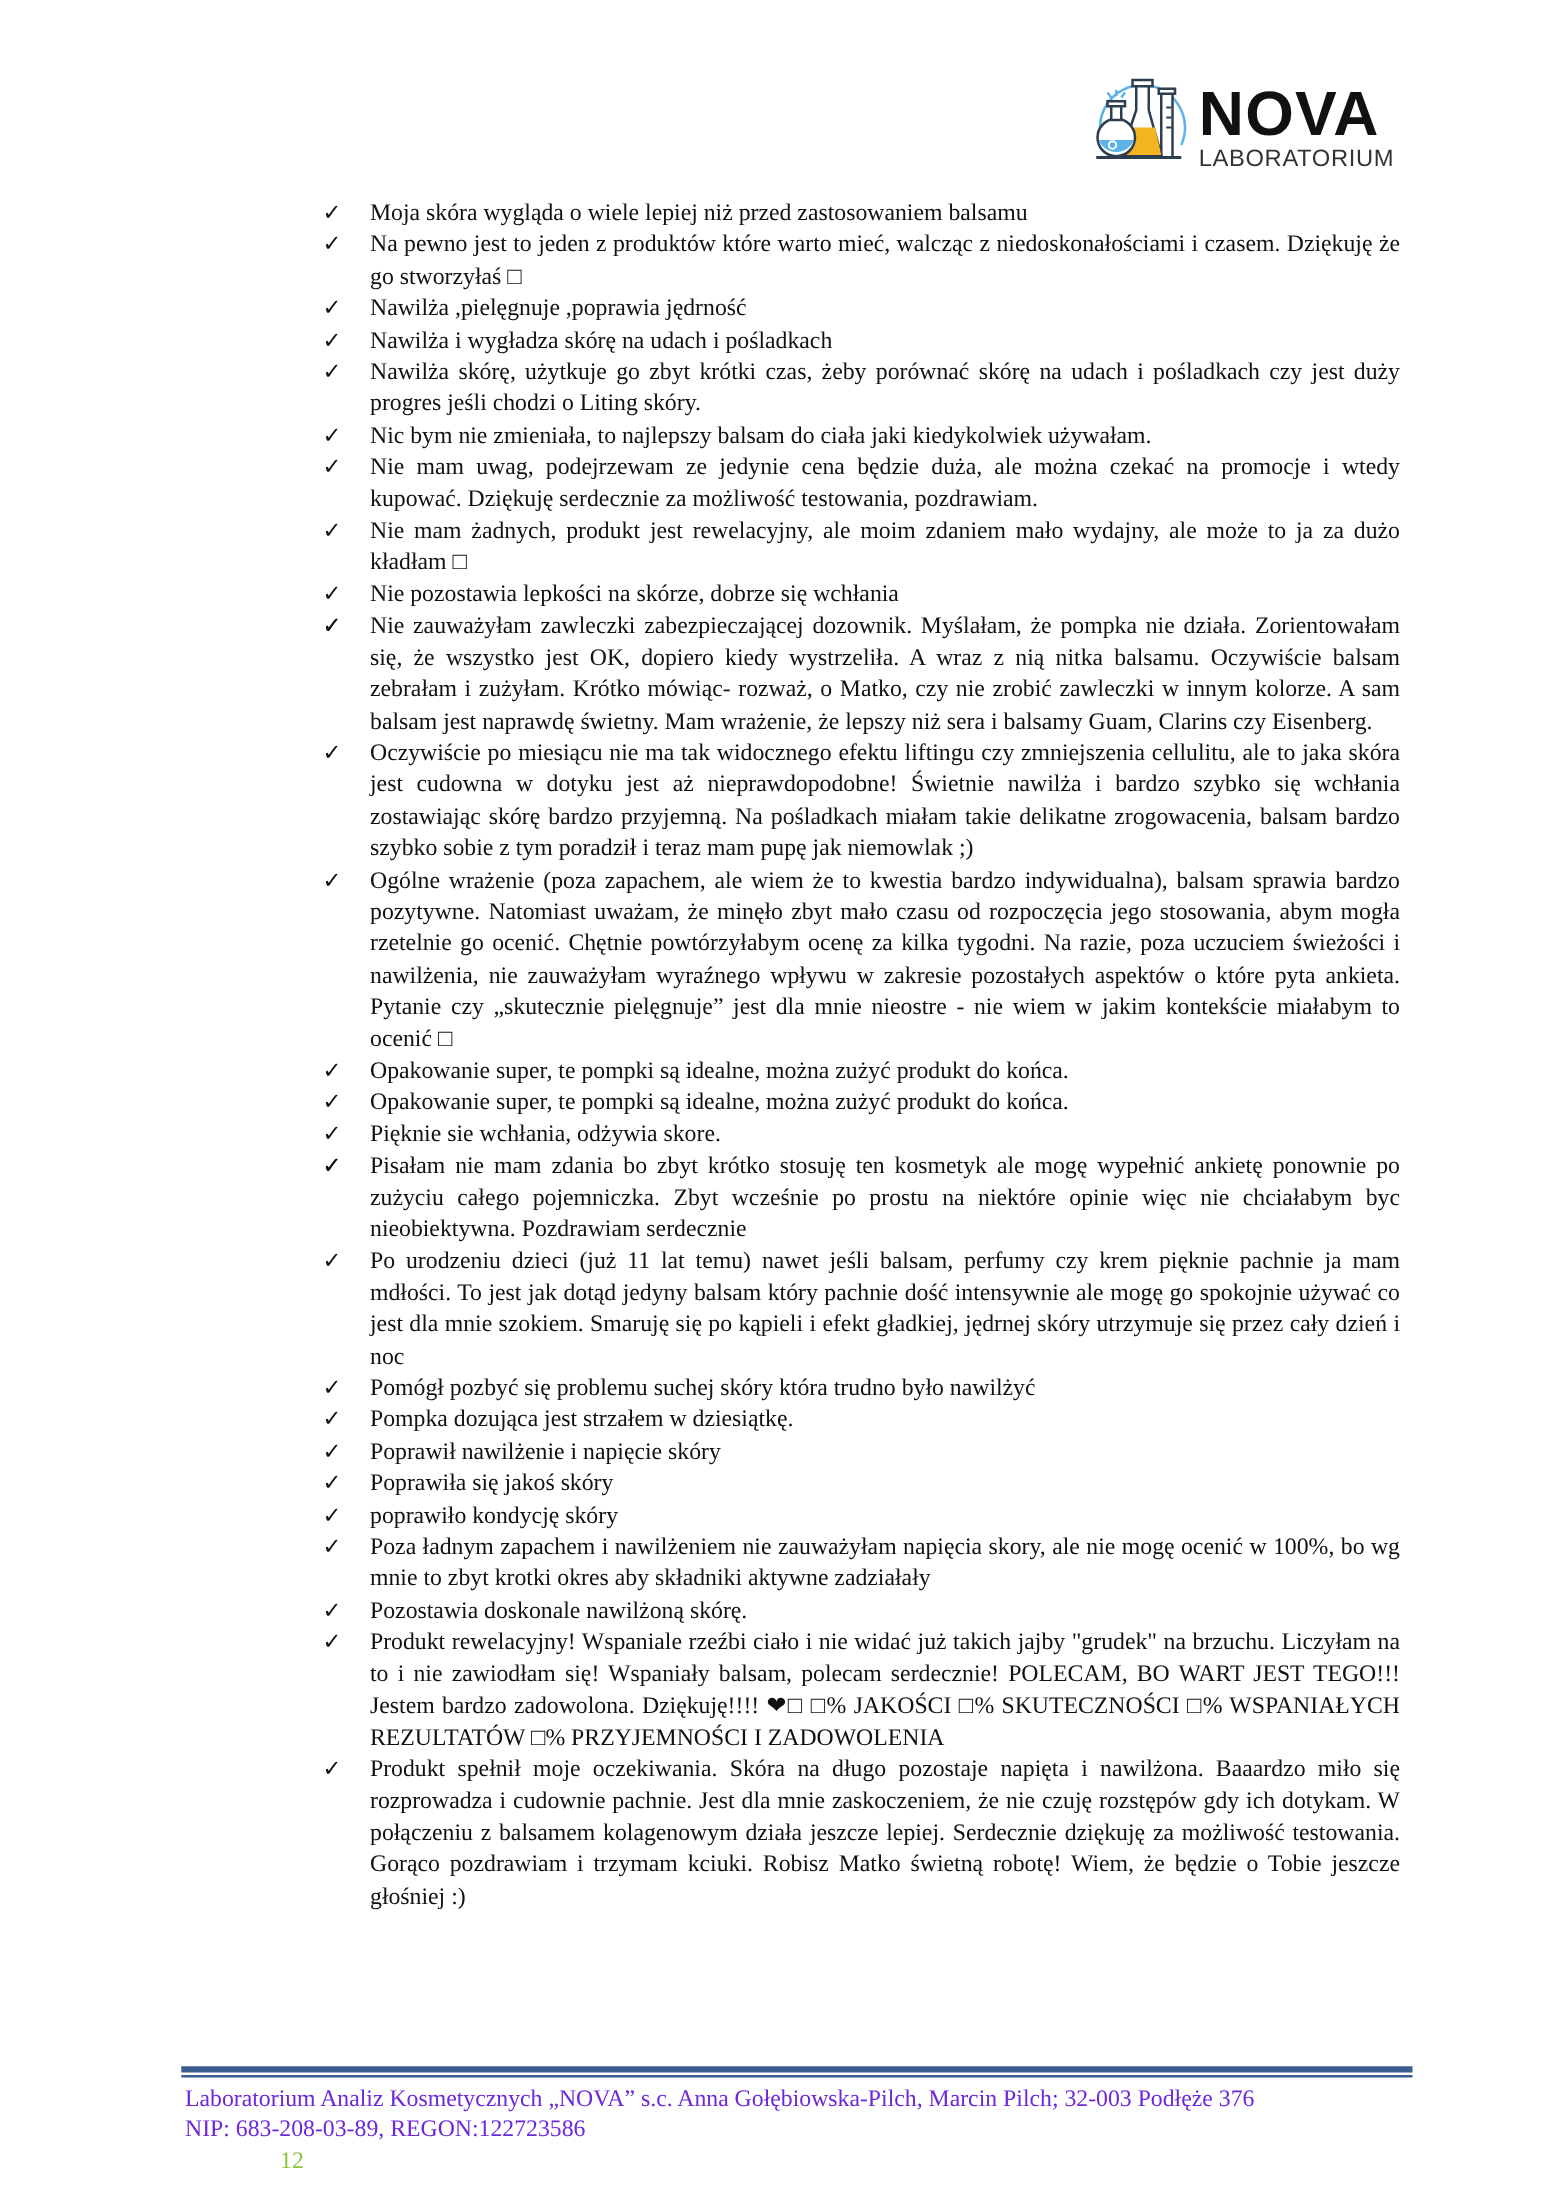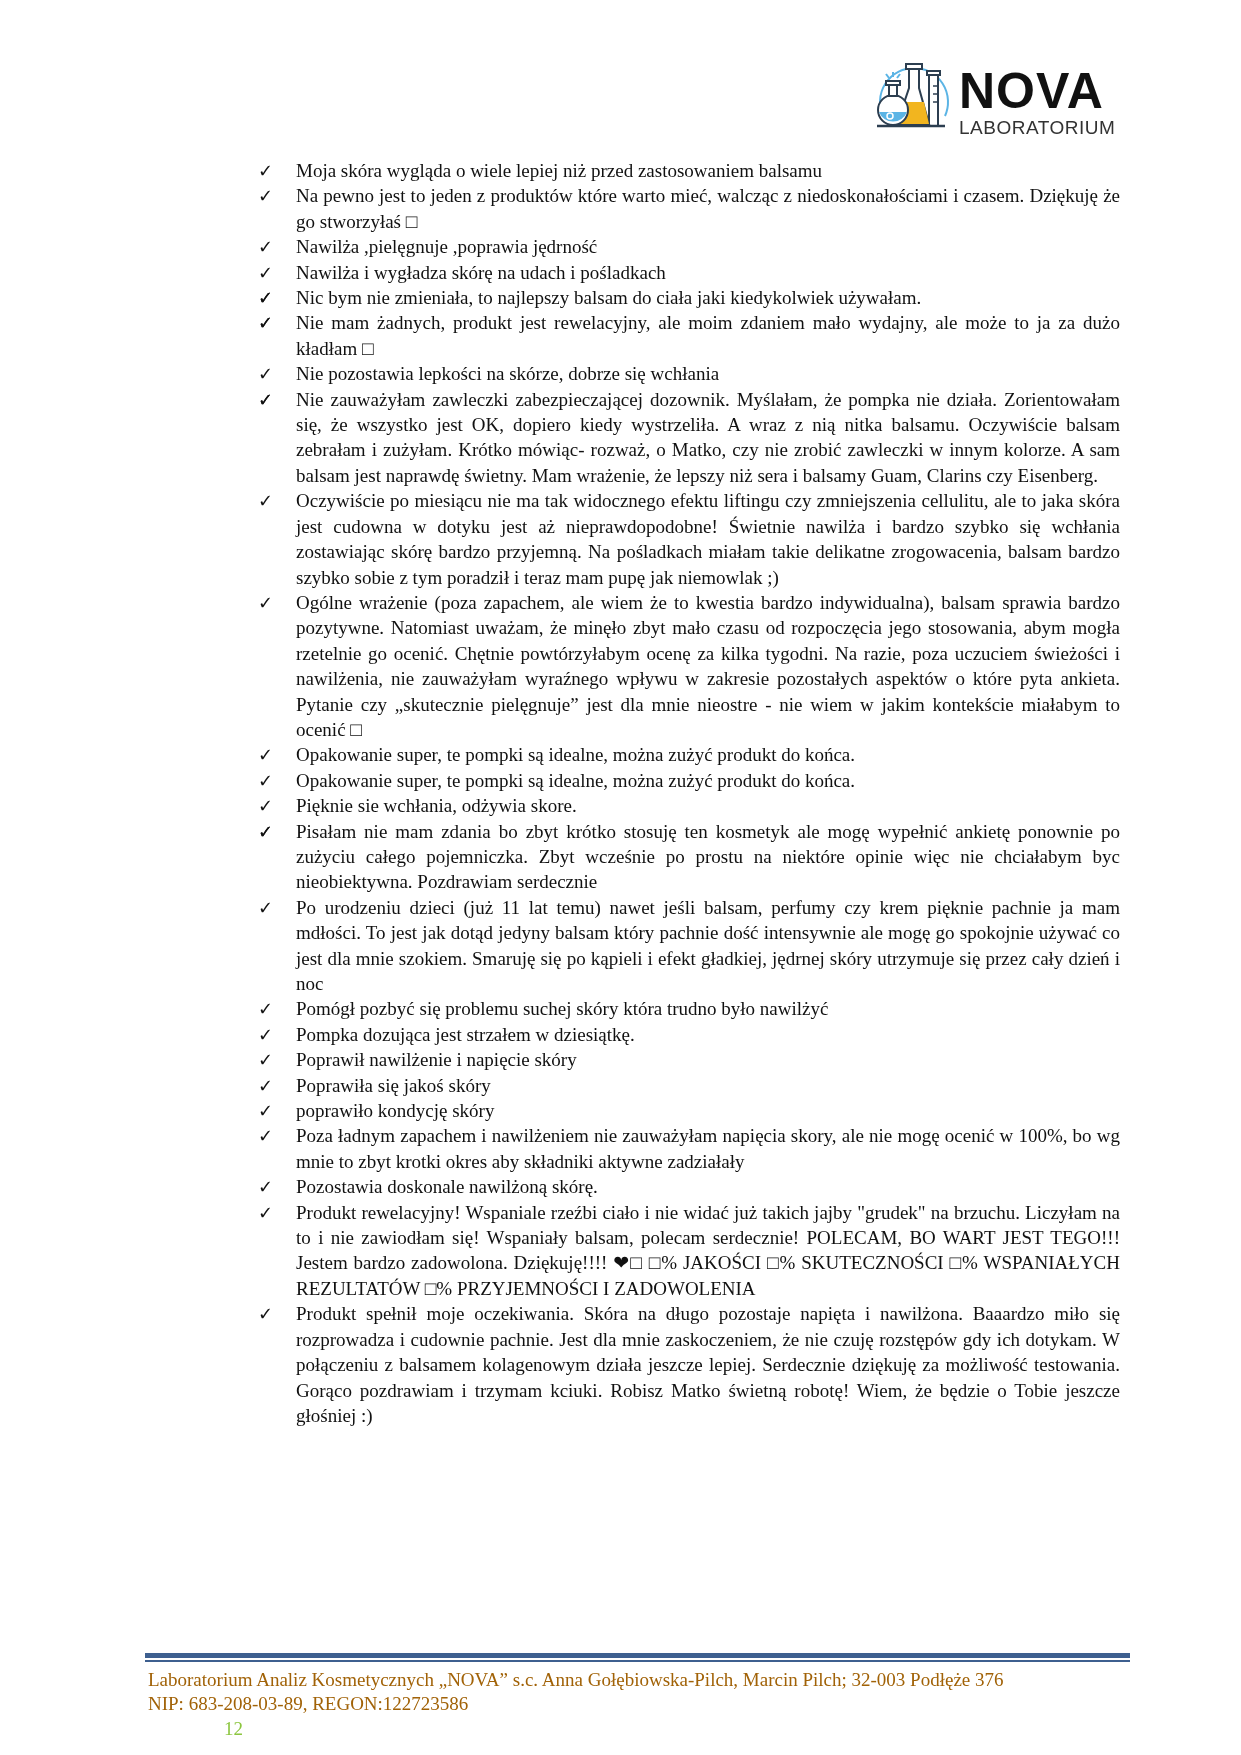--- a/index.html
+++ b/index.html
@@ -8,21 +8,21 @@
   .logo svg { width: 82px; height: 82px; flex: none; }
   .logo-text { margin-left: 4px; display: flex; flex-direction: column; line-height: 1; margin-top: 12px; }
   .logo-nova { font-family: "Liberation Sans", sans-serif; font-weight: bold; font-size: 50px; letter-spacing: 1px; color: #111; }
   .logo-lab { font-family: "Liberation Sans", sans-serif; font-size: 19px; letter-spacing: 0.5px; color: #333; margin-top: 2px; }
   .content { position: absolute; left: 258px; top: 158px; width: 862px; }
   ul.reviews { list-style: none; margin: 0; padding: 0; }
   ul.reviews li { position: relative; padding-left: 38px; font-size: 19px; line-height: 25.4px; text-align: justify; }
   ul.reviews li .check { position: absolute; left: 0; top: 0; font-family: "DejaVu Sans", sans-serif; font-size: 18px; }
   .footer-rule-thick { position: absolute; left: 145px; top: 1653px; width: 985px; height: 5px; background: #3d5f8f; }
   .footer-rule-thin { position: absolute; left: 145px; top: 1660px; width: 985px; height: 2px; background: #3d5f8f; }
-  .footer { position: absolute; left: 148px; top: 1668px; font-size: 19px; line-height: 24px; color: #a16207; }
+  .footer { position: absolute; left: 148px; top: 1668px; font-size: 19px; line-height: 24px; color: #6d28d9; }
   .page-num { position: absolute; left: 224px; top: 1718px; font-size: 19px; color: #8cc63f; }
 </style>
 </head>
 <body>
 
 <div class="logo">
   <svg viewBox="0 0 82 82">
     <path d="M10 62 A34 34 0 1 1 72 62" fill="none" stroke="#5bb4e5" stroke-width="2"></path>
     <rect x="56" y="20" width="9" height="52" fill="#fff" stroke="#2c3e50" stroke-width="2"></rect>
     <rect x="54" y="17" width="13" height="4" fill="#fff" stroke="#2c3e50" stroke-width="2"></rect>
@@ -48,23 +48,23 @@
     <span class="logo-lab">LABORATORIUM</span>
   </div>
 </div>
 
 <div class="content">
   <ul class="reviews" id="reviews">
       <li><span class="check">✓</span><span>Moja skóra wygląda o wiele lepiej niż przed zastosowaniem balsamu</span></li>
       <li><span class="check">✓</span><span>Na pewno jest to jeden z produktów które warto mieć,  walcząc z niedoskonałościami i czasem. Dziękuję że go stworzyłaś □</span></li>
       <li><span class="check">✓</span><span>Nawilża ,pielęgnuje ,poprawia jędrność</span></li>
       <li><span class="check">✓</span><span>Nawilża i wygładza skórę na udach i pośladkach</span></li>
-      <li><span class="check">✓</span></li>
+      <li><span class="check">✓</span><span>Nawilża skórę, użytkuje go zbyt krótki czas, żeby porównać skórę na udach i pośladkach czy jest duży progres jeśli chodzi o Liting skóry.</span></li>
       <li><span class="check">✓</span><span>Nic bym nie zmieniała, to najlepszy balsam do ciała jaki kiedykolwiek używałam.</span></li>
-      <li><span class="check">✓</span></li>
+      <li><span class="check">✓</span><span>Nie mam uwag, podejrzewam ze jedynie cena będzie duża, ale można czekać na promocje i wtedy kupować. Dziękuję serdecznie za możliwość testowania, pozdrawiam.</span></li>
       <li><span class="check">✓</span><span>Nie mam żadnych, produkt jest rewelacyjny, ale moim zdaniem mało wydajny, ale może to ja za dużo kładłam □</span></li>
       <li><span class="check">✓</span><span>Nie pozostawia lepkości na skórze, dobrze się wchłania</span></li>
       <li><span class="check">✓</span></li>
       <li><span class="check">✓</span><span>Nie zauważyłam zawleczki zabezpieczającej dozownik. Myślałam, że pompka nie działa. Zorientowałam się,  że wszystko jest OK, dopiero kiedy wystrzeliła. A wraz z nią nitka balsamu. Oczywiście balsam zebrałam i zużyłam. Krótko mówiąc- rozważ,  o Matko, czy nie zrobić zawleczki w innym kolorze. A sam balsam jest naprawdę świetny. Mam wrażenie, że lepszy niż sera i balsamy Guam, Clarins czy Eisenberg.</span></li>
       <li><span class="check">✓</span><span>Oczywiście po miesiącu nie ma tak widocznego efektu liftingu czy zmniejszenia cellulitu, ale to jaka skóra jest cudowna w dotyku jest aż nieprawdopodobne! Świetnie nawilża i bardzo szybko się wchłania zostawiając skórę bardzo przyjemną. Na pośladkach miałam takie delikatne zrogowacenia, balsam bardzo szybko sobie z tym poradził i teraz mam pupę jak niemowlak ;)</span></li>
       <li><span class="check">✓</span><span>Ogólne wrażenie (poza zapachem, ale wiem że to kwestia bardzo indywidualna), balsam sprawia bardzo pozytywne. Natomiast uważam, że minęło zbyt mało czasu od rozpoczęcia jego stosowania, abym mogła rzetelnie go ocenić. Chętnie powtórzyłabym ocenę za kilka tygodni. Na razie, poza uczuciem świeżości i nawilżenia, nie zauważyłam wyraźnego wpływu w zakresie pozostałych aspektów o które pyta ankieta. Pytanie czy „skutecznie pielęgnuje” jest dla mnie nieostre - nie wiem w jakim kontekście miałabym to ocenić □</span></li>
       <li><span class="check">✓</span><span>Opakowanie super, te pompki są idealne, można zużyć produkt do końca.</span></li>
       <li><span class="check">✓</span><span>Opakowanie super, te pompki są idealne, można zużyć produkt do końca.</span></li>
       <li><span class="check">✓</span><span>Pięknie sie wchłania, odżywia skore.</span></li>
       <li><span class="check">✓</span></li>

